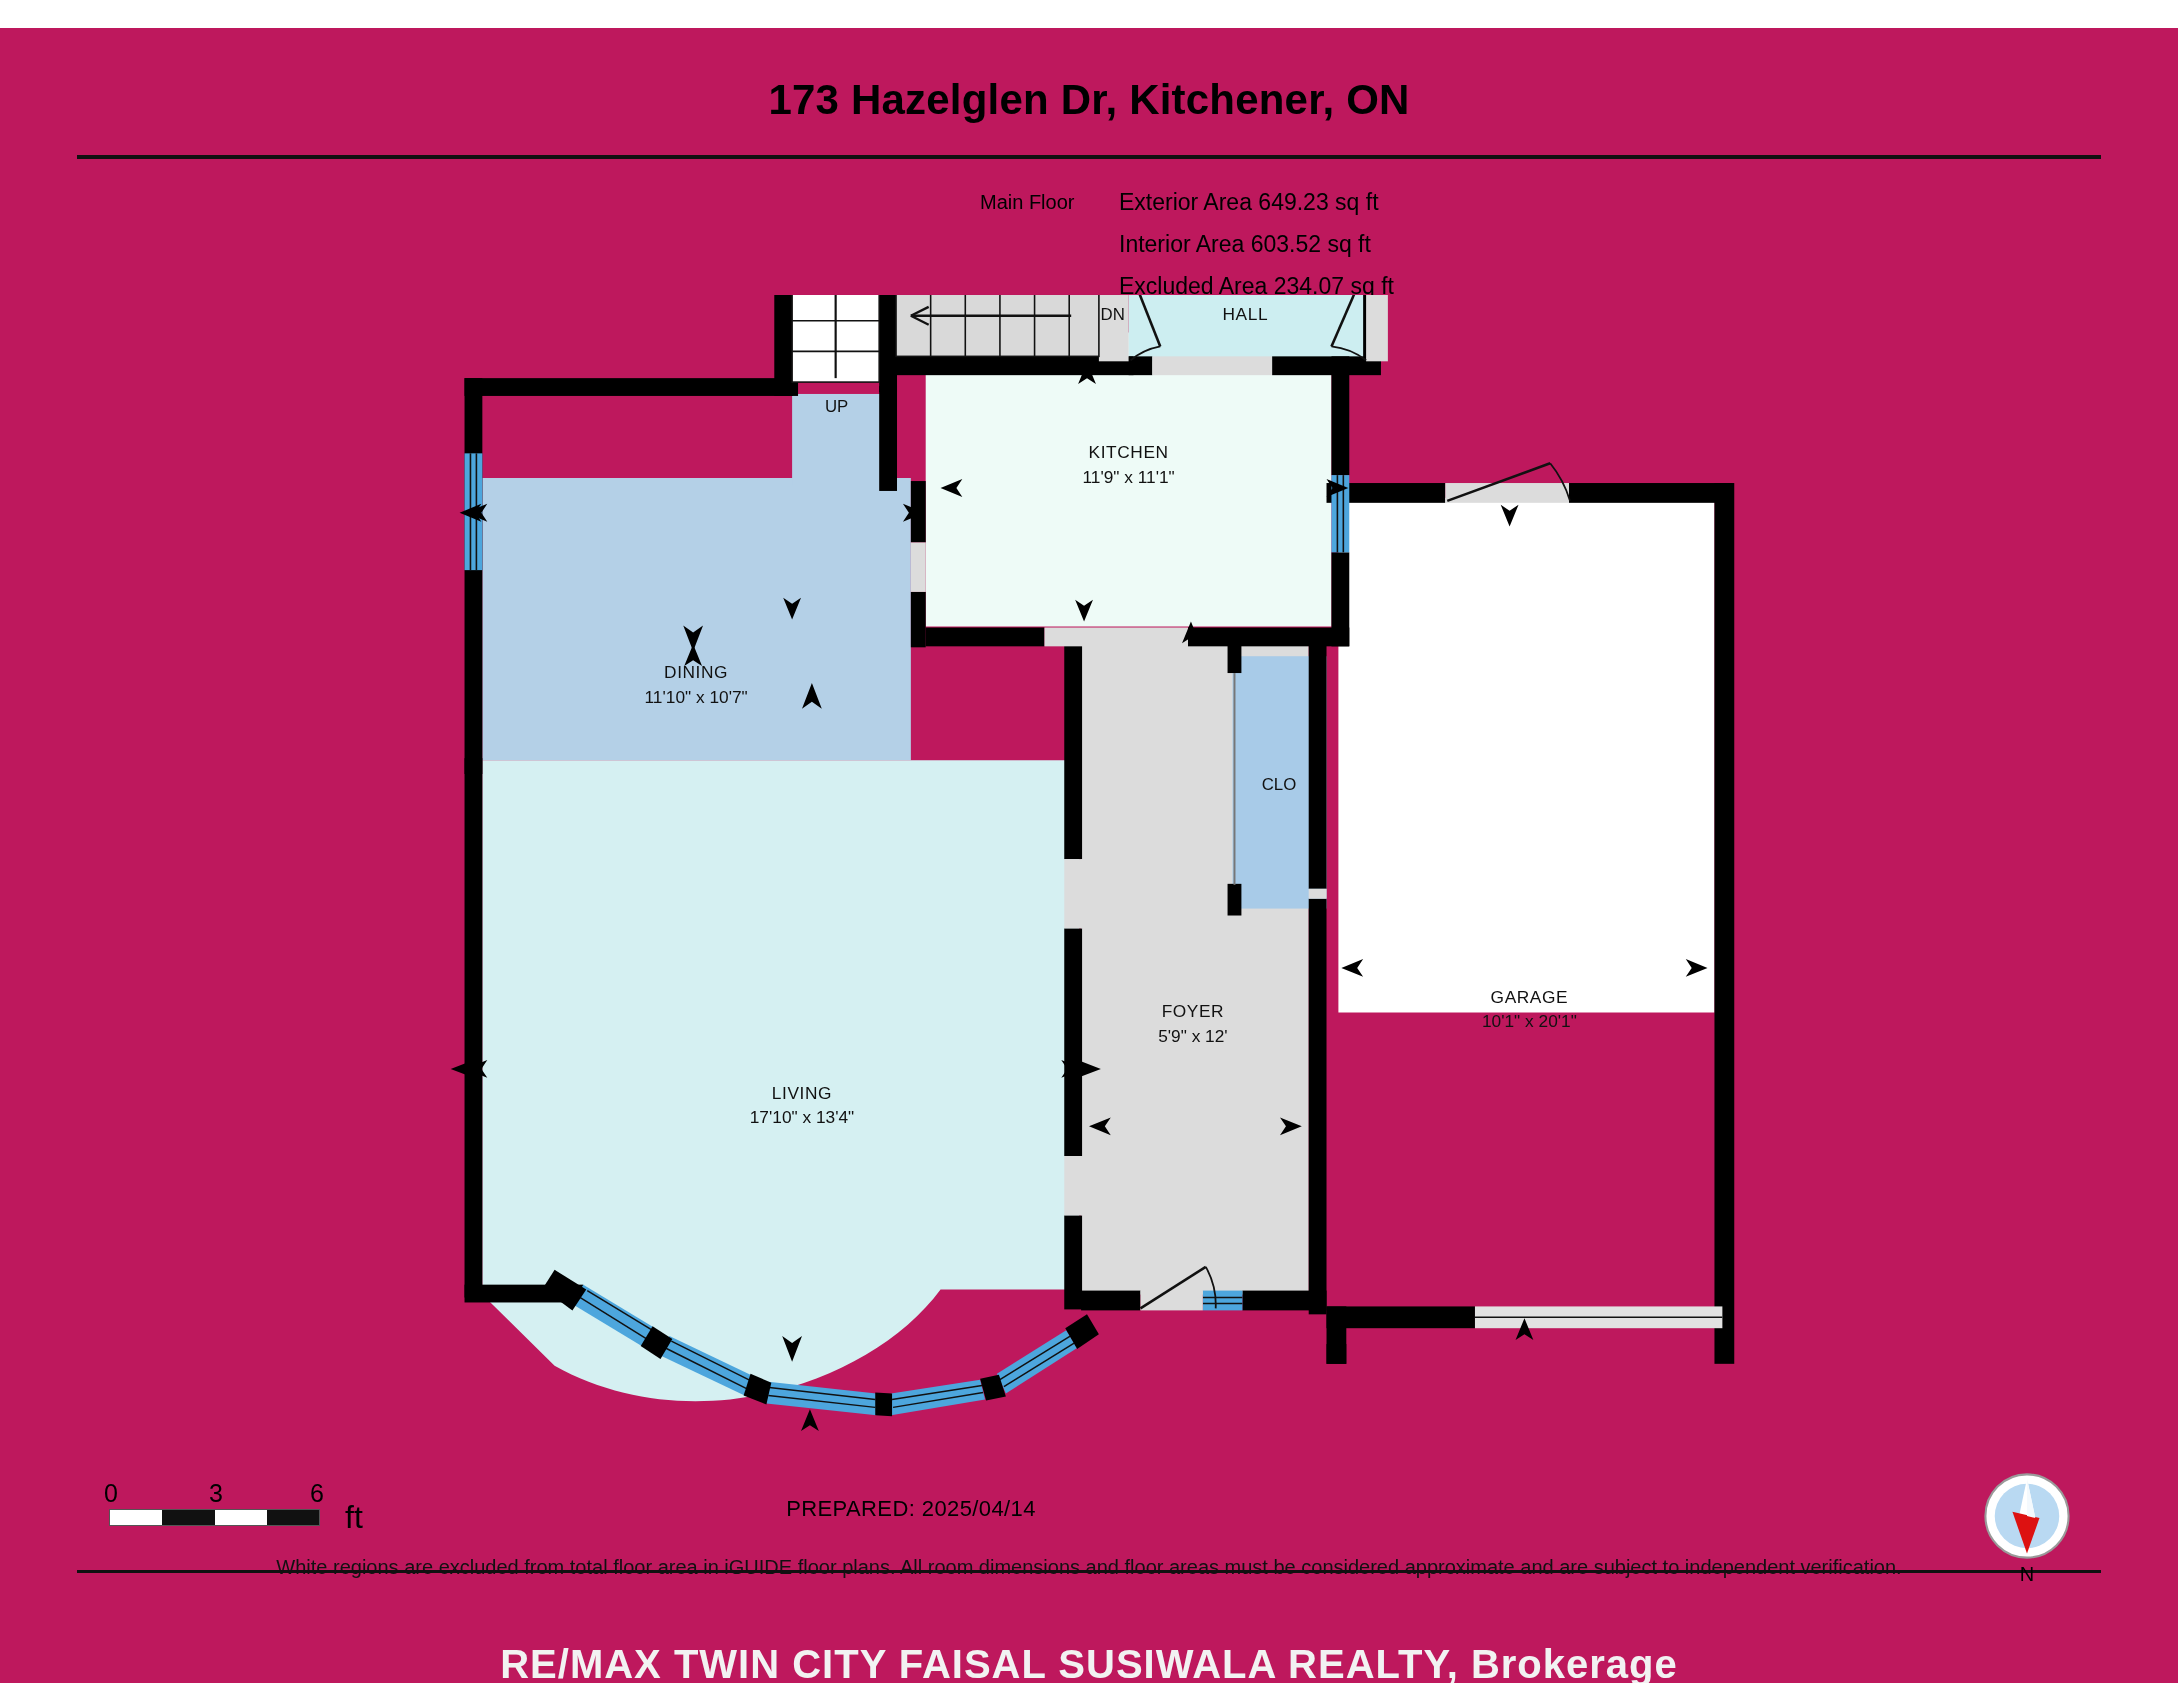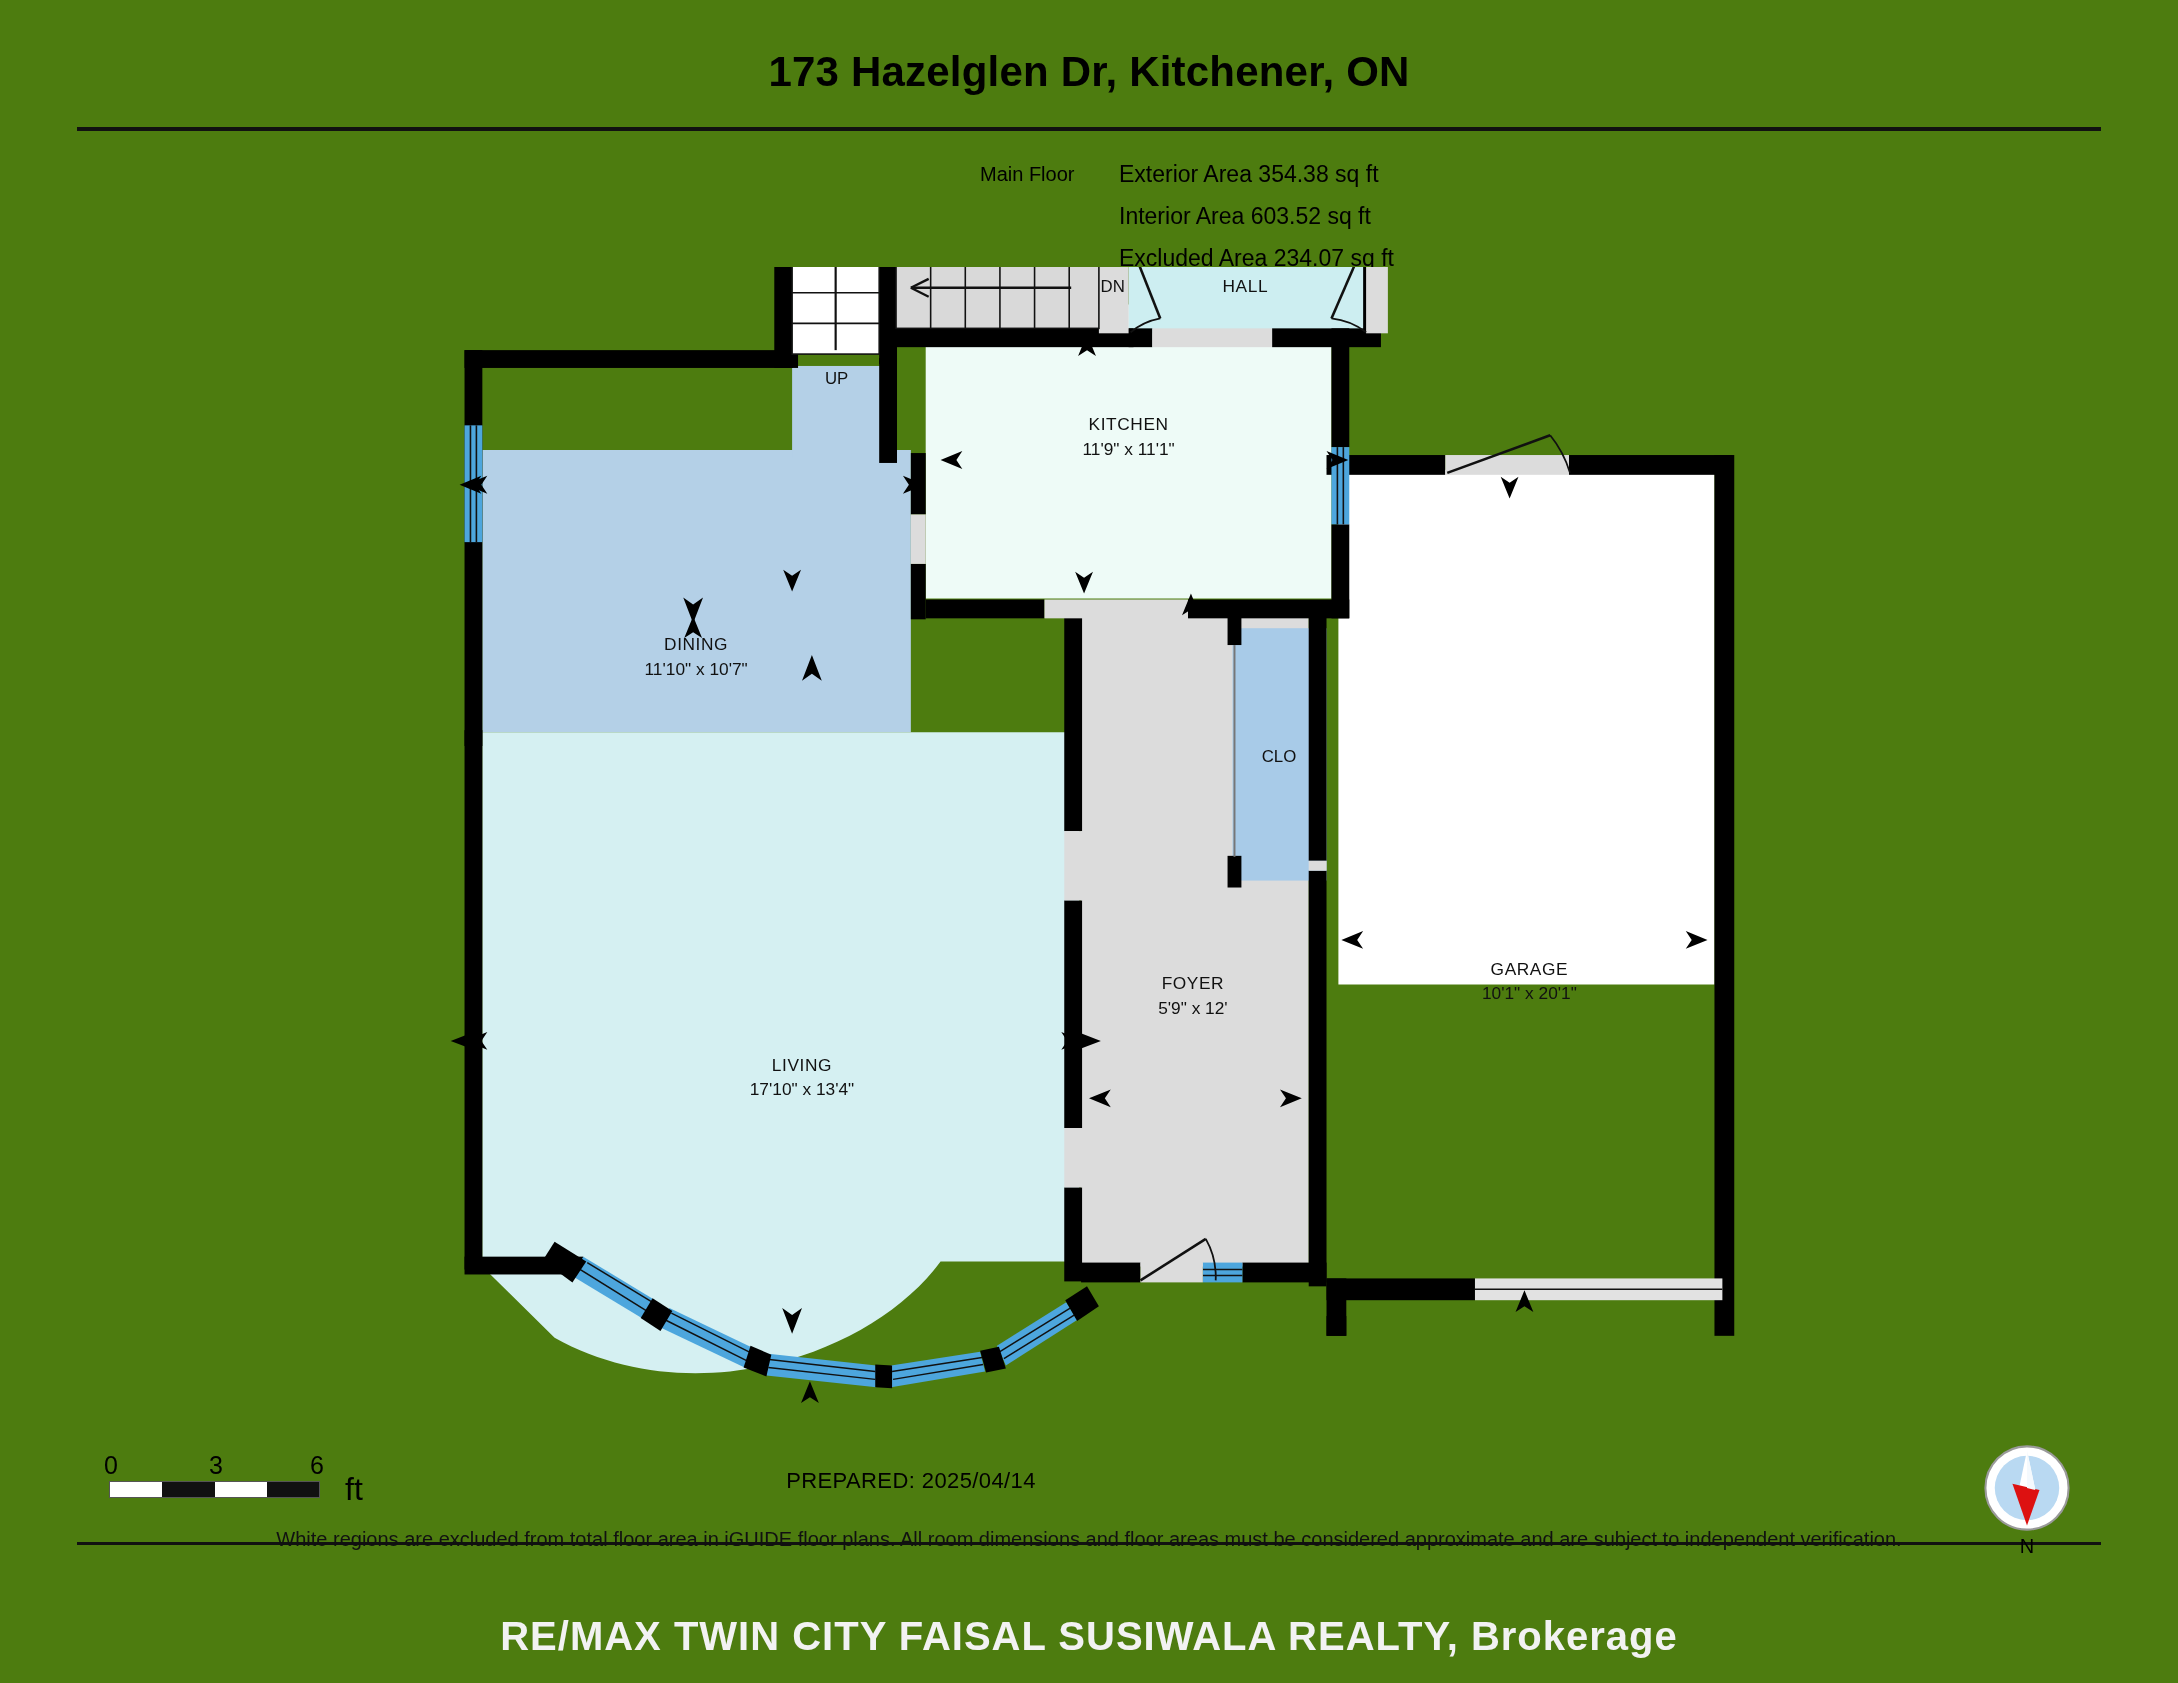--- a/index.html
+++ b/index.html
@@ -1,18 +1,18 @@
 <!DOCTYPE html>
 <html><head>
 <meta charset="utf-8">
 <title>Floor Plan</title>
 <style>
   html,body{margin:0;padding:0;background:#ffffff;}
   body{width:2178px;height:1683px;position:relative;font-family:"Liberation Sans",sans-serif;color:#000;}
-  .page{position:absolute;inset:0;background:#4d7c0f;}
+  .page{position:absolute;inset:0;background:#be185d;margin-top:28px;}
 
   .title{position:absolute;top:48px;left:0;width:2178px;text-align:center;
          font-size:42px;font-weight:bold;letter-spacing:0.2px;}
   .rule-top{position:absolute;left:77px;top:127px;width:2024px;height:4px;background:#111;}
   .rule-bottom{position:absolute;left:77px;top:1542px;width:2024px;height:3px;background:#111;}
   .sum-label{position:absolute;left:980px;top:153px;font-size:20px;font-weight:normal;line-height:42px;}
   .sum-lines{position:absolute;left:1119px;top:153px;font-size:23px;line-height:42px;}
   .sum-lines div{white-space:nowrap;}
 
   .plan{position:absolute;left:0;top:267px;width:2178px;height:1148px;}
@@ -45,21 +45,21 @@
 </head>
 <body>
 
 <div class="page">
 
   <div class="title">173 Hazelglen Dr, Kitchener, ON</div>
   <div class="rule-top"></div>
 
   <div class="sum-label">Main Floor</div>
   <div class="sum-lines">
-    <div>Exterior Area 354.38 sq ft</div>
+    <div>Exterior Area 649.23 sq ft</div>
     <div>Interior Area 603.52 sq ft</div>
     <div>Excluded Area 234.07 sq ft</div>
   </div>
 
   <div class="plan">
     <svg width="2178" height="1148" viewBox="0 0 2200 1160">
       <defs>
         <marker id="dummy"></marker>
       </defs>
 

